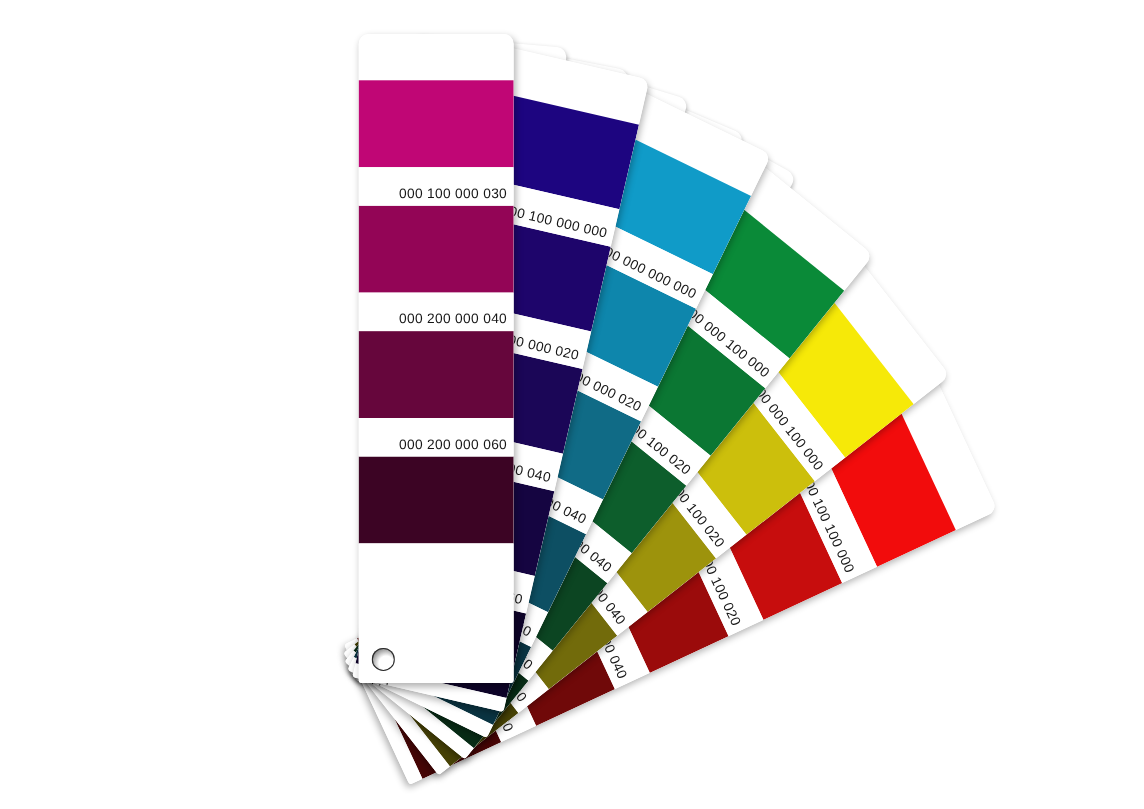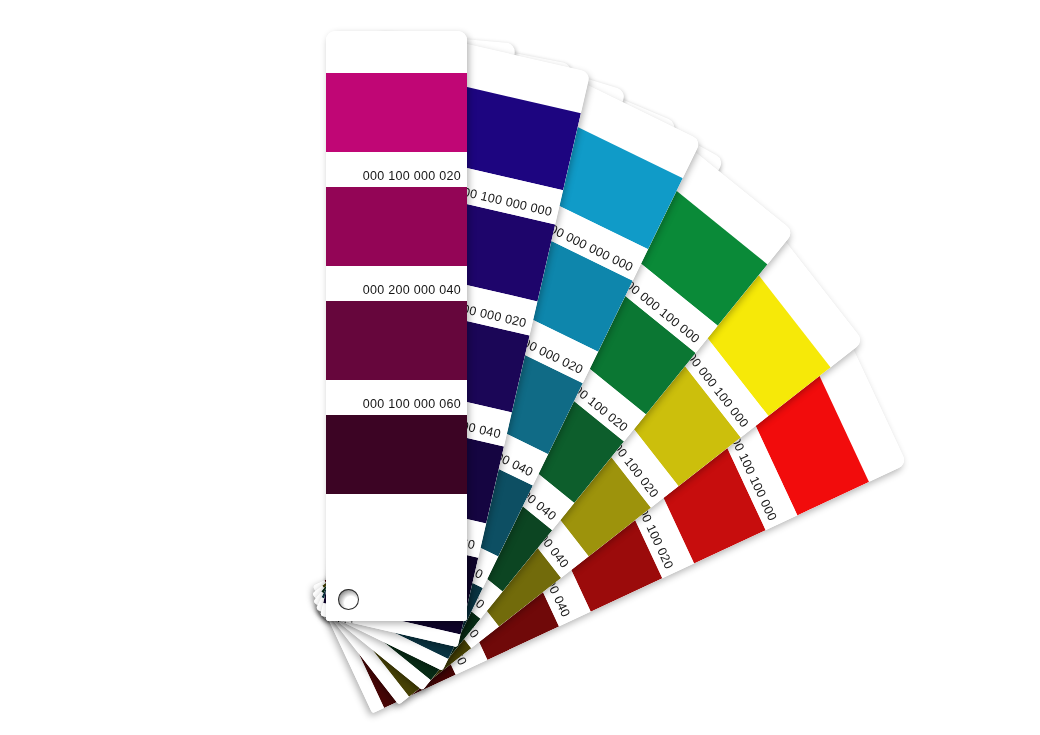--- a/index.html
+++ b/index.html
@@ -291,33 +291,33 @@
             <div class="punch"></div>
           </div>
         </div>
       </div>
       <div class="card" style="transform: rotate(0deg); z-index: 106;">
         <div class="card-inner">
           <div class="card-head"></div>
           <div class="swatch-group">
             <div class="chip" style="background: rgb(192, 6, 117);"></div>
             <div class="band">
-              <span>000 100 000 020</span>
+              <span>000 100 000 030</span>
             </div>
           </div>
           <div class="swatch-group">
             <div class="chip" style="background: rgb(147, 5, 86);"></div>
             <div class="band">
               <span>000 200 000 040</span>
             </div>
           </div>
           <div class="swatch-group">
             <div class="chip" style="background: rgb(102, 6, 60);"></div>
             <div class="band">
-              <span>000 100 000 060</span>
+              <span>000 200 000 060</span>
             </div>
           </div>
           <div class="swatch-group">
             <div class="chip" style="background: rgb(60, 4, 36);"></div>
             <div class="band"></div>
           </div>
           <div class="card-foot">
             <div class="punch"></div>
           </div>
         </div>

